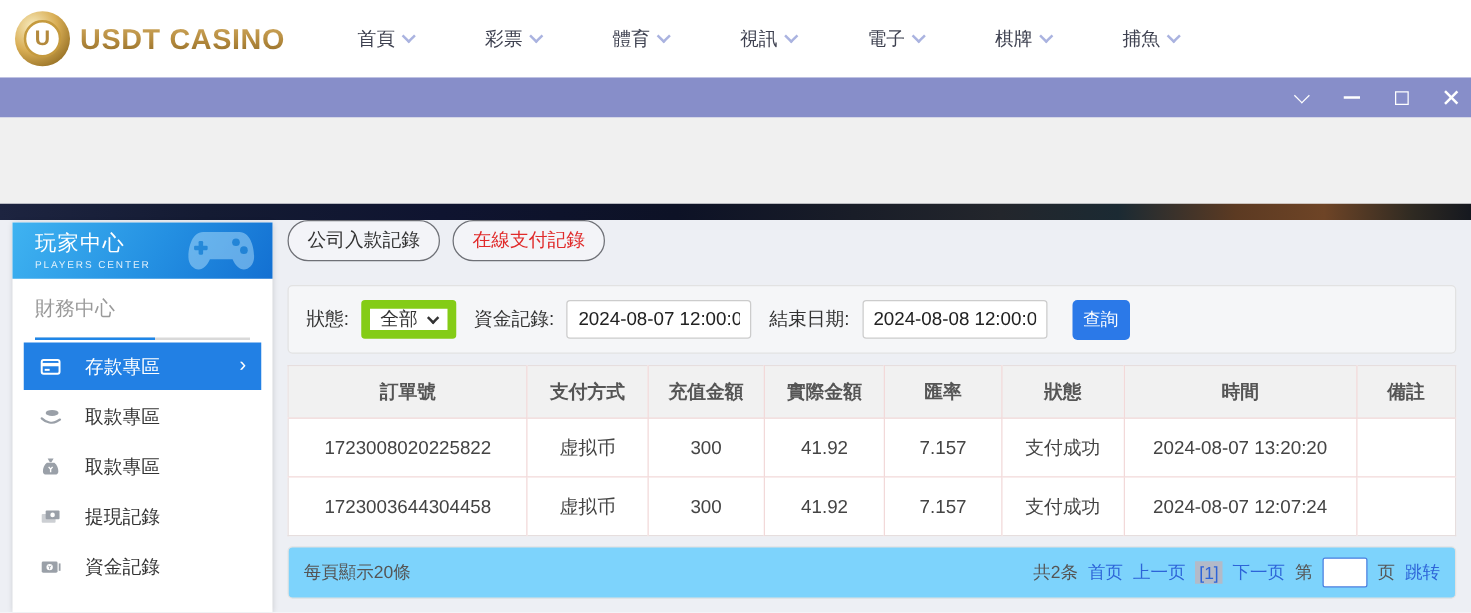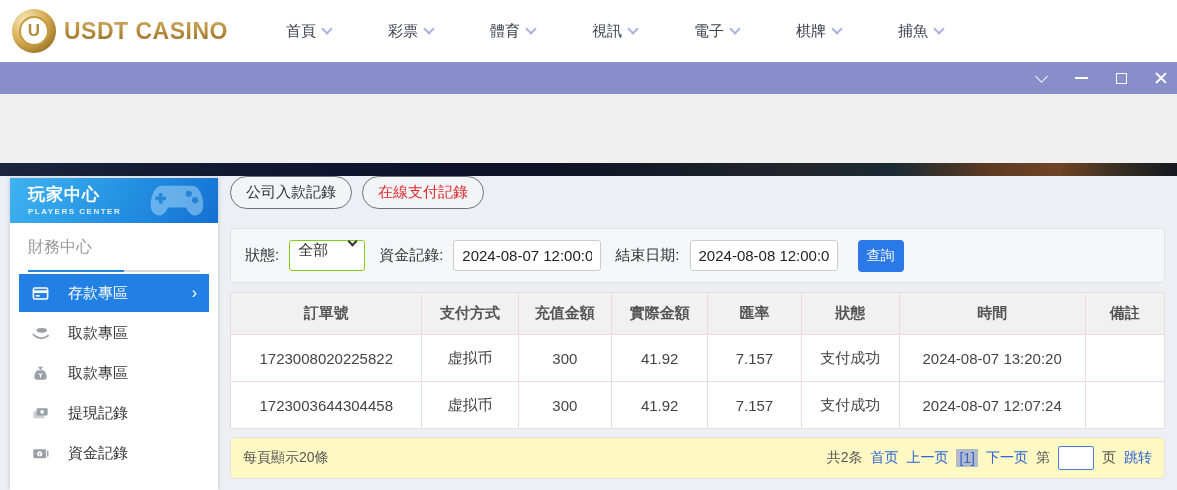--- a/index.html
+++ b/index.html
@@ -41,21 +41,21 @@
   .darkband{height:13px;background:linear-gradient(90deg,#1d2440 0%,#141b33 14%,#0f1430 30%,
     #0d1226 46%,#191d28 58%,#23262c 68%,#1b2a33 76%,#5c3a22 84%,#6e4426 90%,#2f2a22 96%,#15181f 100%);}
 
   
   .content{position:relative;height:314px;background:#edeff4;}
 
   
   .sidebar{position:absolute;left:10px;top:2px;width:208px;height:312px;background:#fff;
     box-shadow:0 0 5px rgba(0,0,0,.18);}
   .sb-header{height:45px;background:linear-gradient(120deg,#3FB3F1 0%,#2490E2 55%,#1370D2 100%);
-    position:relative;padding:5px 0 0 18px;color:#fff;overflow:hidden;font-weight:bold;}
+    position:relative;padding:5px 0 0 18px;color:#fff;overflow:hidden;}
   .sb-title{font-size:17px;letter-spacing:1px;}
   .sb-sub{font-size:8px;letter-spacing:1.5px;color:rgba(255,255,255,.85);margin-top:1px;}
   .sb-gamepad{position:absolute;right:12px;top:4px;width:58px;opacity:.45;}
   .sb-section{padding:14px 18px 0 18px;}
   .sb-section-title{font-size:16px;color:#9a9a9a;}
   .sb-underline{margin-top:12px;height:2px;background:#d9d9d9;position:relative;}
   .sb-underline::before{content:"";position:absolute;left:0;top:0;height:2px;width:56%;background:#1F86E8;}
   .menu{margin-top:2px;}
   .menu-item{height:38px;margin:0 9px 2px 9px;display:flex;align-items:center;cursor:pointer;
     color:#333;font-size:15px;padding-left:12px;position:relative;}
@@ -67,43 +67,43 @@
   .menu-item.active .mi-arrow{display:block;}
 
   
   .main{position:absolute;left:230px;top:0;width:935px;}
   .tabs{display:flex;gap:10px;}
   .tab-pill{height:33px;padding:0 15px;border:1px solid #6e7076;border-radius:17px;
     display:flex;align-items:center;font-size:15px;color:#333;background:#f3f4f8;cursor:pointer;}
   .tab-pill.active{color:var(--tab-red);}
   .filterbox{margin-top:19px;height:55px;background:#f5f6f8;border:1px solid #e2e2e2;border-radius:4px;
     display:flex;align-items:center;padding:0 14px;font-size:15px;color:#333;gap:6px;}
-  .selectbox{width:76px;height:31px;background:#fff;border:1px solid #84cc16;border-radius:3px;
-    display:flex;justify-content:space-between;padding:0 8px;cursor:pointer;margin-left:4px;}
+  .selectbox{width:76px;height:31px;background:#fff;border:7px solid #84cc16;border-radius:3px;
+    display:flex;align-items:center;justify-content:space-between;padding:0 8px;cursor:pointer;margin-left:4px;}
   .selectbox .schev{width:7px;height:7px;border-right:2px solid #333;border-bottom:2px solid #333;transform:rotate(45deg);margin-top:-3px;}
   .f-label{margin-left:8px;}
   .f-input{width:148px;height:31px;border:1px solid #ccc;border-radius:3px;font-size:15px;color:#222;
     padding:0 8px;font-family:inherit;margin-left:4px;background:#fff;}
   .btn-search{margin-left:14px;width:46px;height:32px;background:var(--btn-blue);color:#fff;border:none;
     border-radius:4px;font-size:14px;cursor:pointer;font-family:inherit;}
 
   
   table.records{margin-top:9px;width:100%;border-collapse:collapse;background:#fff;
     border:1px solid #e6dede;font-size:15px;}
   table.records th{background:#f1f1f1;color:#555;font-weight:bold;height:42px;
     border:1px solid var(--pink-line);border-top:none;}
   table.records td{height:47px;text-align:center;color:#444;border:1px solid var(--pink-line);}
   table.records th:first-child,table.records td:first-child{border-left:none;}
   table.records th:last-child,table.records td:last-child{border-right:none;}
   table.records tr:last-child td{border-bottom:none;}
   .col-0{width:20.5%}.col-1{width:10.3%}.col-2{width:10%}.col-3{width:10.3%}
   .col-4{width:10%}.col-5{width:10.5%}.col-6{width:19.9%}.col-7{width:8.5%}
 
   
-  .pagerbox{margin-top:8px;height:42px;background:#fef9c3;border:1px solid #e2e2e2;border-radius:4px;
+  .pagerbox{margin-top:8px;height:42px;background:#7dd3fc;border:1px solid #e2e2e2;border-radius:4px;
     display:flex;align-items:center;padding:0 12px;font-size:14px;color:#555;}
   .pager-right{margin-left:auto;display:flex;align-items:center;gap:8px;}
   .pg-link{color:var(--link-blue);cursor:pointer;}
   .pg-current{color:var(--link-blue);background:#b3bac8;padding:1px 3px;cursor:pointer;}
   .pg-input{width:36px;height:24px;border:1px solid #4a7fe0;border-radius:2px;background:#fff;font-family:inherit;}
   .pg-text{color:#555;}
 </style>
 </head>
 <body>
 

